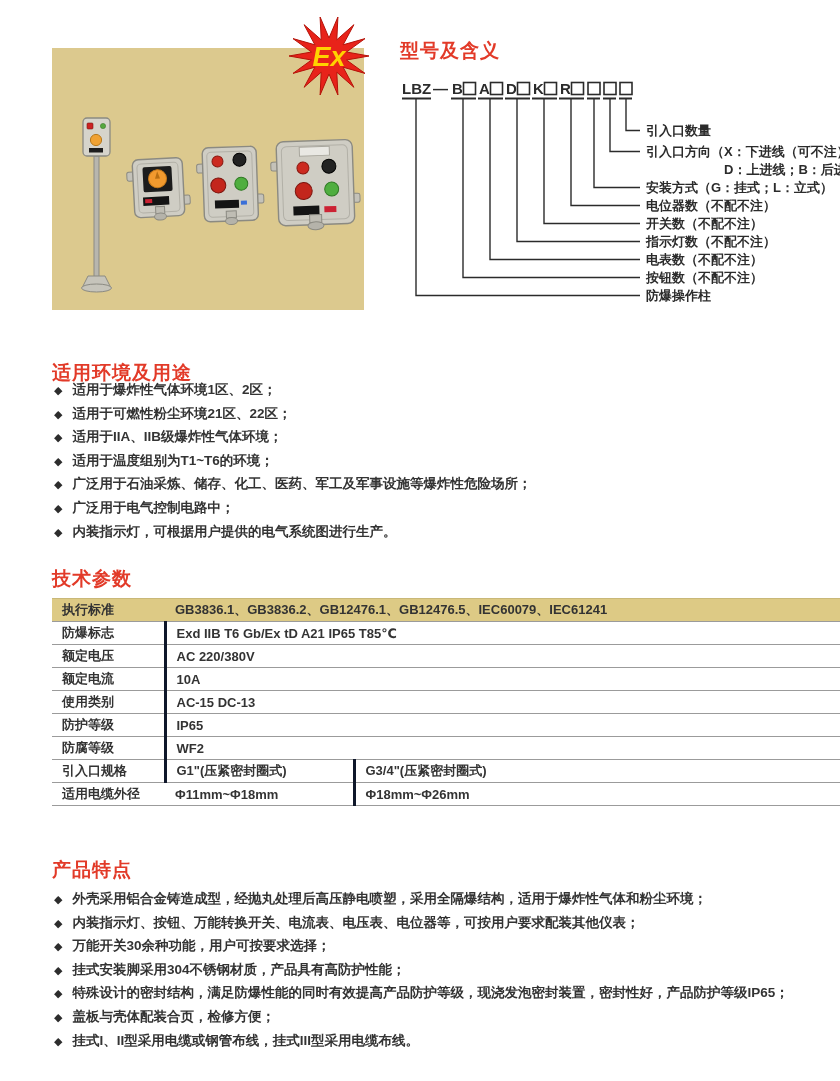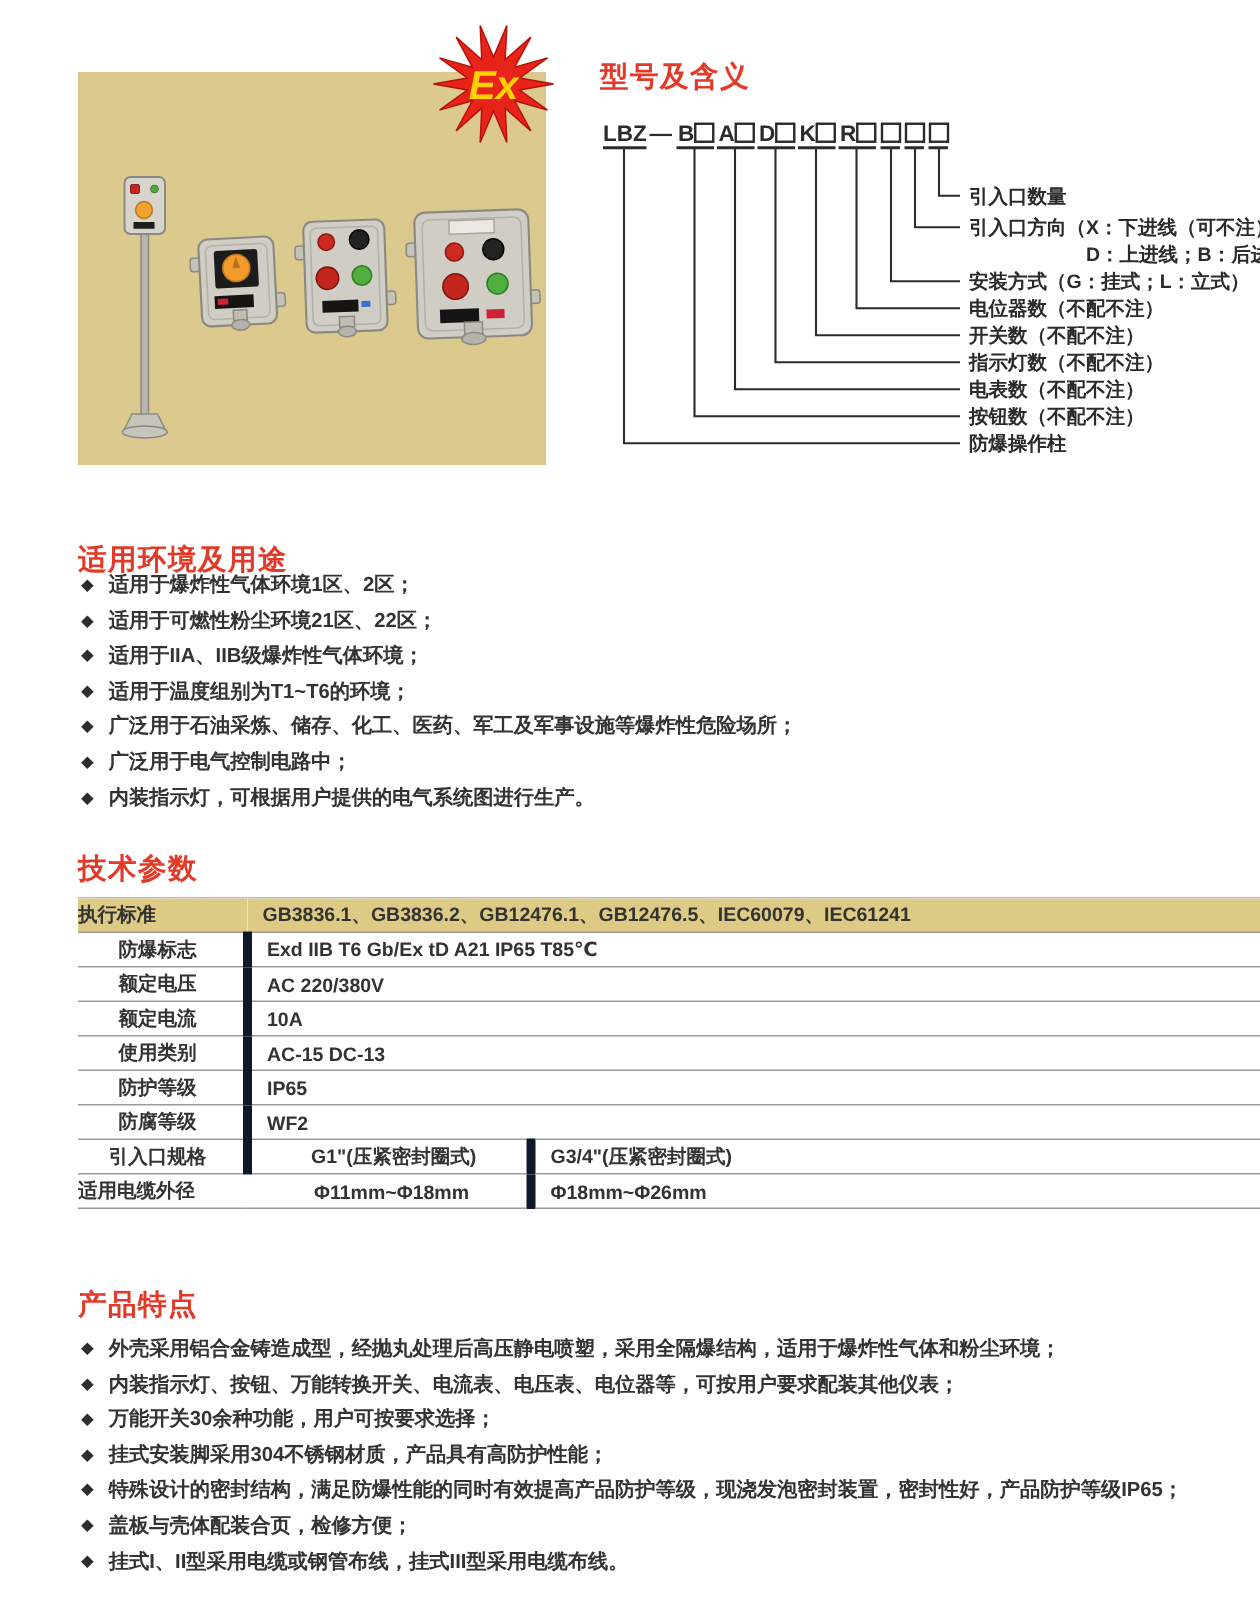--- a/index.html
+++ b/index.html
@@ -39,23 +39,23 @@
   .diamond { font-size:11px; line-height:14px; color:#2d2d2d; flex:0 0 auto; }
 
   
   .tech-table { position:absolute; left:18px; top:598px; width:810px;
                 border-collapse:collapse; table-layout:fixed;
                 font-size:13px; font-weight:bold; color:#333; }
   .tech-table col.c1 { width:113px; } .tech-table col.c2 { width:189px; }
   .tech-table tr { height:23px; }
   .tech-table td { border-bottom:1px solid #9b9b9b; padding:0 4px 0 10px;
                    white-space:nowrap; overflow:hidden; }
-  .tech-table td.lbl { padding-left:0;font-family:Liberation Mono, monospace; }
+  .tech-table td.lbl { padding-left:10px;font-family:Liberation Mono, monospace; }
   .tech-table tr.hdr td { background:#ddca85; border-top:1px solid #c9b878; }
-  .tech-table td.vr { border-right:6px solid #0f172a;text-align:center; }
+  .tech-table td.vr { border-right:3px solid #0f172a; }
 </style>
 </head>
 <body>
 
 <div class="page">
 
   <div class="hero-box">
     <svg width="312" height="262" viewBox="0 0 312 262">
 
       <g>

